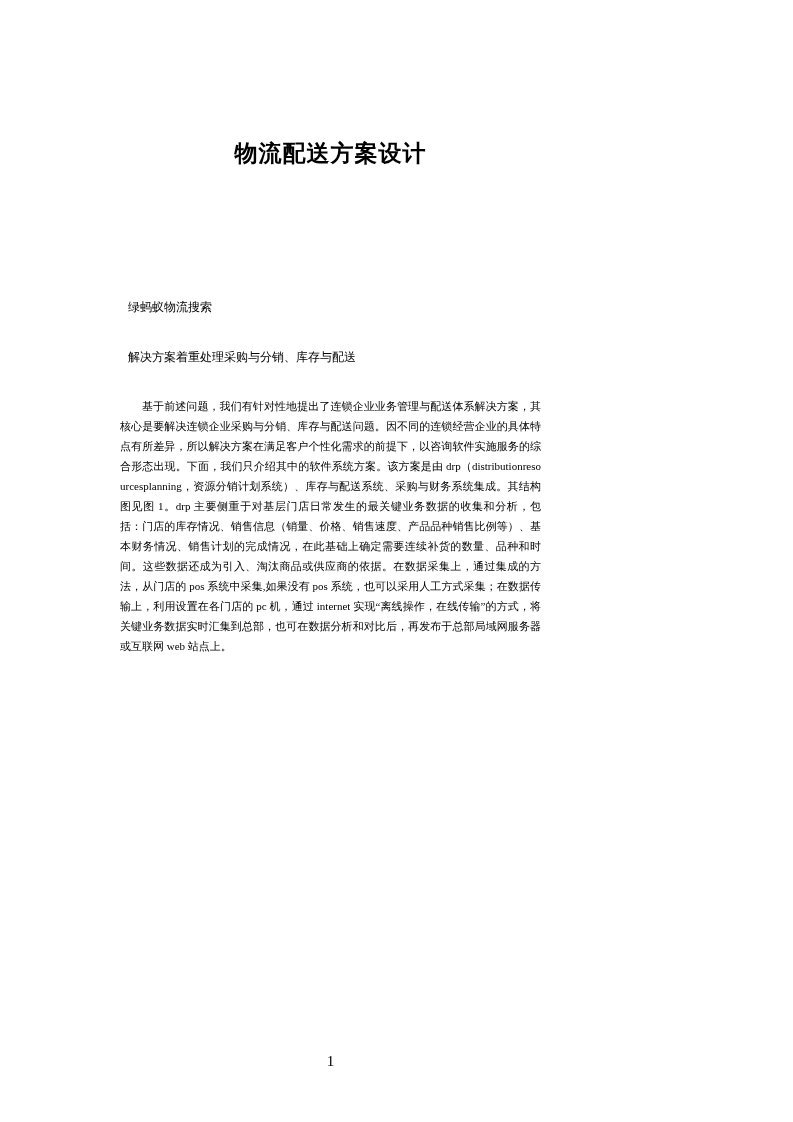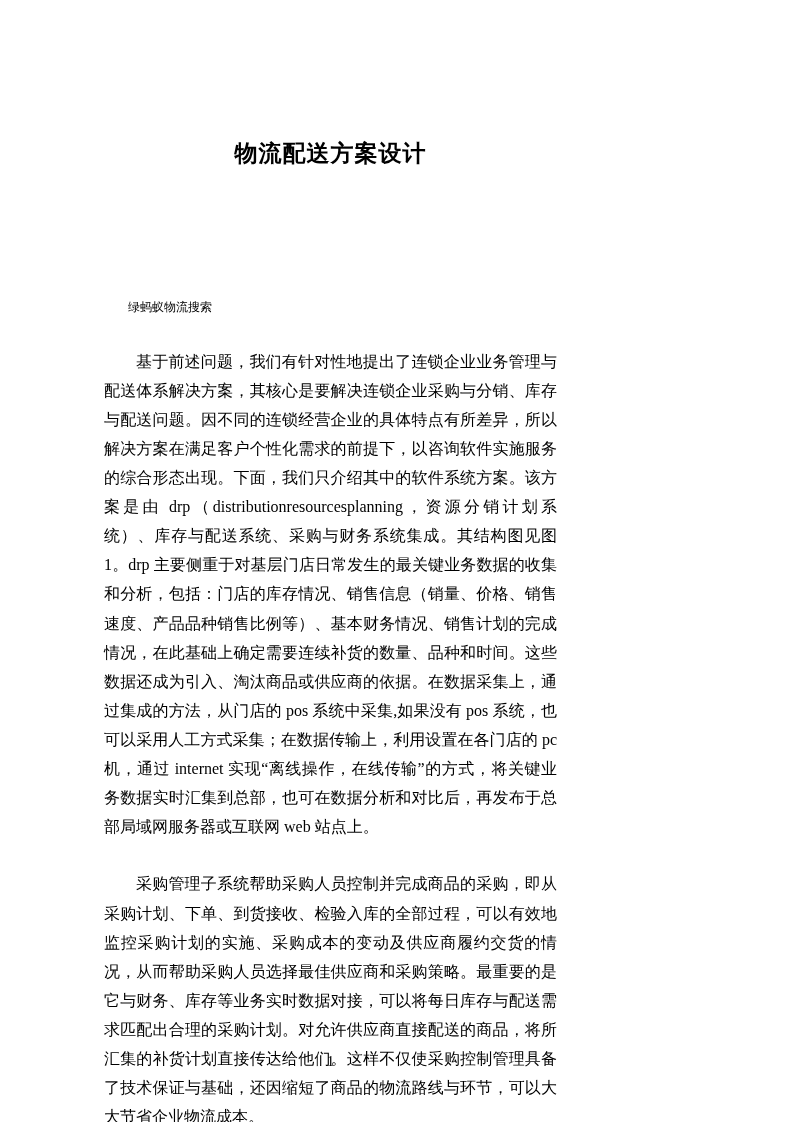--- a/index.html
+++ b/index.html
@@ -32,25 +32,25 @@
     text-indent: 2em;
     margin: 0;
   }
   .lead-line.first {
     margin-top: 128px;
   }
   .lead-line.second {
     margin-top: 28px;
   }
   .para {
-    font-size: 16px;
+    font-size: 11px;
     line-height: 1.82;
     text-align: justify;
     text-indent: 2em;
-    margin: 0;
+    margin: 16px;
     margin-top: 28px;
     word-break: break-all;
   }
   .page-number {
     position: absolute;
     bottom: 52px;
     left: 0;
     width: 100%;
     text-align: center;
     font-size: 15px;
@@ -60,22 +60,22 @@
 <body>
 
 <div class="page">
 
   <h1 class="doc-title">物流配送方案设计</h1>
 
   <div class="doc-body">
 
     <p class="lead-line first">绿蚂蚁物流搜索</p>
 
+    <p class="lead-line second">解决方案着重处理采购与分销、库存与配送</p>
 
     <p class="para">基于前述问题，我们有针对性地提出了连锁企业业务管理与配送体系解决方案，其核心是要解决连锁企业采购与分销、库存与配送问题。因不同的连锁经营企业的具体特点有所差异，所以解决方案在满足客户个性化需求的前提下，以咨询软件实施服务的综合形态出现。下面，我们只介绍其中的软件系统方案。该方案是由 drp（distributionresourcesplanning，资源分销计划系统）、库存与配送系统、采购与财务系统集成。其结构图见图 1。drp 主要侧重于对基层门店日常发生的最关键业务数据的收集和分析，包括：门店的库存情况、销售信息（销量、价格、销售速度、产品品种销售比例等）、基本财务情况、销售计划的完成情况，在此基础上确定需要连续补货的数量、品种和时间。这些数据还成为引入、淘汰商品或供应商的依据。在数据采集上，通过集成的方法，从门店的 pos 系统中采集,如果没有 pos 系统，也可以采用人工方式采集；在数据传输上，利用设置在各门店的 pc 机，通过 internet 实现“离线操作，在线传输”的方式，将关键业务数据实时汇集到总部，也可在数据分析和对比后，再发布于总部局域网服务器或互联网 web 站点上。</p>
 
-    <p class="para">采购管理子系统帮助采购人员控制并完成商品的采购，即从采购计划、下单、到货接收、检验入库的全部过程，可以有效地监控采购计划的实施、采购成本的变动及供应商履约交货的情况，从而帮助采购人员选择最佳供应商和采购策略。最重要的是它与财务、库存等业务实时数据对接，可以将每日库存与配送需求匹配出合理的采购计划。对允许供应商直接配送的商品，将所汇集的补货计划直接传达给他们。这样不仅使采购控制管理具备了技术保证与基础，还因缩短了商品的物流路线与环节，可以大大节省企业物流成本。</p>
 
   </div>
 
   <div class="page-number">1</div>
 
 </div>
 
 </body></html>

